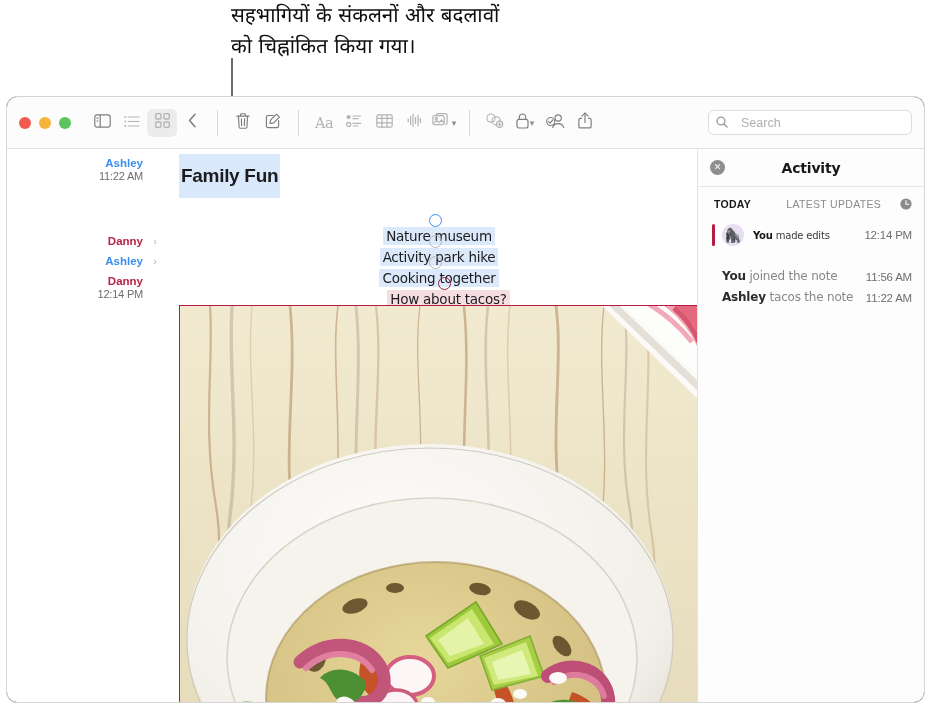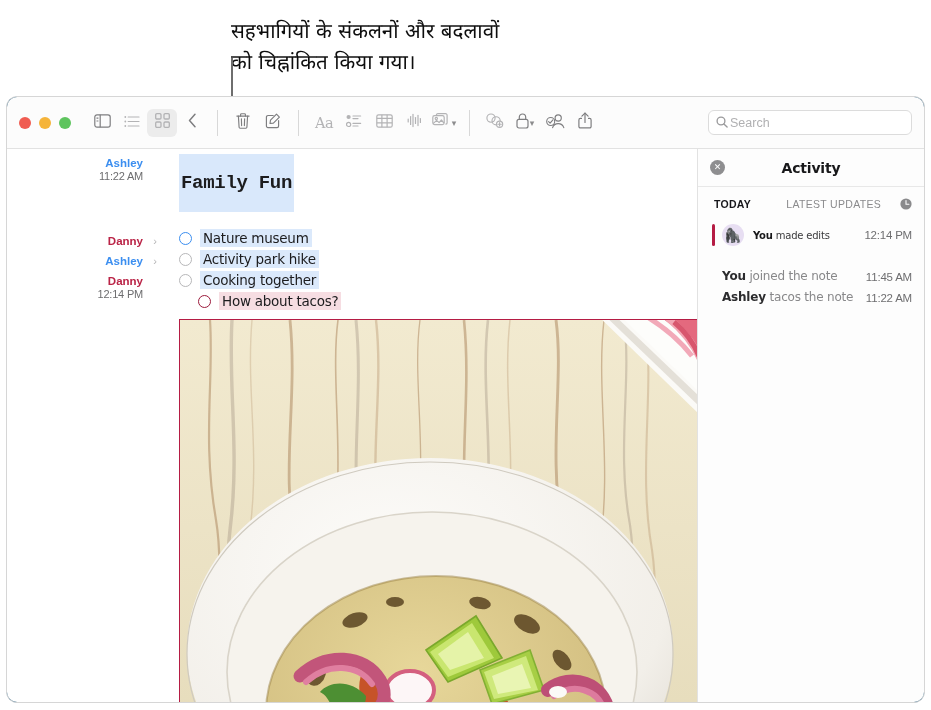--- a/index.html
+++ b/index.html
@@ -7,21 +7,21 @@
     margin: 0; padding: 0;
     width: 931px; height: 710px;
     background: #ffffff;
     font-family: "Liberation Sans", "DejaVu Sans", sans-serif;
     overflow: hidden;
   }
 
   
   #callout-text {
     position: absolute;
-    left: 231px; top: 16px;
+    left: 231px; top: 0;
     width: 430px;
     font-family: "DejaVu Sans", sans-serif;
     font-size: 20.5px;
     line-height: 31px;
     color: #0d0d0d;
     white-space: pre-line;
   }
   #callout-stem {
     position: absolute;
     left: 231px; top: 58px;
@@ -78,21 +78,21 @@
   }
   .tb-chev { font-size: 9px; margin-left: 1px; color: #8c8c8e; }
 
   
   #search-field {
     width: 204px; height: 25px;
     border: 1px solid #dcdcdc;
     border-radius: 6px;
     background: #fff;
     display: flex; align-items: center;
-    padding: 0 7px; gap: 0;
+    padding: 0 7px; gap: 11px;
     margin-left: auto; margin-right: 12px;
   }
   #search-input {
     border: none; outline: none;
     font-family: "Liberation Sans", sans-serif;
     font-size: 12.5px; color: #303030;
     background: transparent; width: 100%;
   }
   #search-input::placeholder { color: #b0b0b2; }
 
@@ -119,34 +119,34 @@
   .gutter-name.ashley { color: #3b8ef0; }
   .gutter-name.danny  { color: #ba2346; }
   .gutter-time { font-size: 11px; color: #6d6d6f; letter-spacing: -0.2px; }
   .gutter-arrow {
     position: absolute; right: 10px;
     font-size: 11px; color: #b6b6b8;
   }
 
   #note-body { position: absolute; left: 172px; top: 0; right: 0; }
   #note-title {
-    font-family: Liberation Mono, monospace;
+    font-family: Liberation Sans, sans-serif;
     font-weight: bold;
     font-size: 19px;
     color: #1c1c1e;
     background: #d9e8fb;
     display: inline-block;
-    padding: 18px 2px;
+    padding: 11px 2px;
     margin-top: 5px;
     letter-spacing: -0.3px;
   }
   .todo-list { margin-top: 16px; }
   .todo-row {
     display: flex; align-items: center;
-    height: 20px; margin-bottom: 1px;
+    height: 20px; margin-bottom: 1px; flex-direction: column;
   }
   .todo-circle {
     width: 13px; height: 13px;
     border-radius: 50%;
     border: 1.6px solid #b7b7b9;
     margin-right: 8px;
     flex: 0 0 auto;
   }
   .todo-circle.blue { border-color: #3b8ef0; }
   .todo-circle.crimson { border-color: #9c1b3c; }
@@ -672,21 +672,21 @@
         <div class="act-bar"></div>
         <div class="act-avatar">🦍</div>
         <div class="act-primary-text">
           <b>You</b><span> made edits</span>
         </div>
         <div class="act-time">12:14 PM</div>
       </div>
       <div id="activity-rows">
           <div class="act-row">
             <div class="act-row-text"><b>You</b><span> joined the note</span></div>
-            <div class="act-time">11:45 AM</div>
+            <div class="act-time">11:56 AM</div>
           </div>
           <div class="act-row">
             <div class="act-row-text"><b>Ashley</b><span> tacos the note</span></div>
             <div class="act-time">11:22 AM</div>
           </div>
         </div>
     </div>
   </div>
 
 </div>

